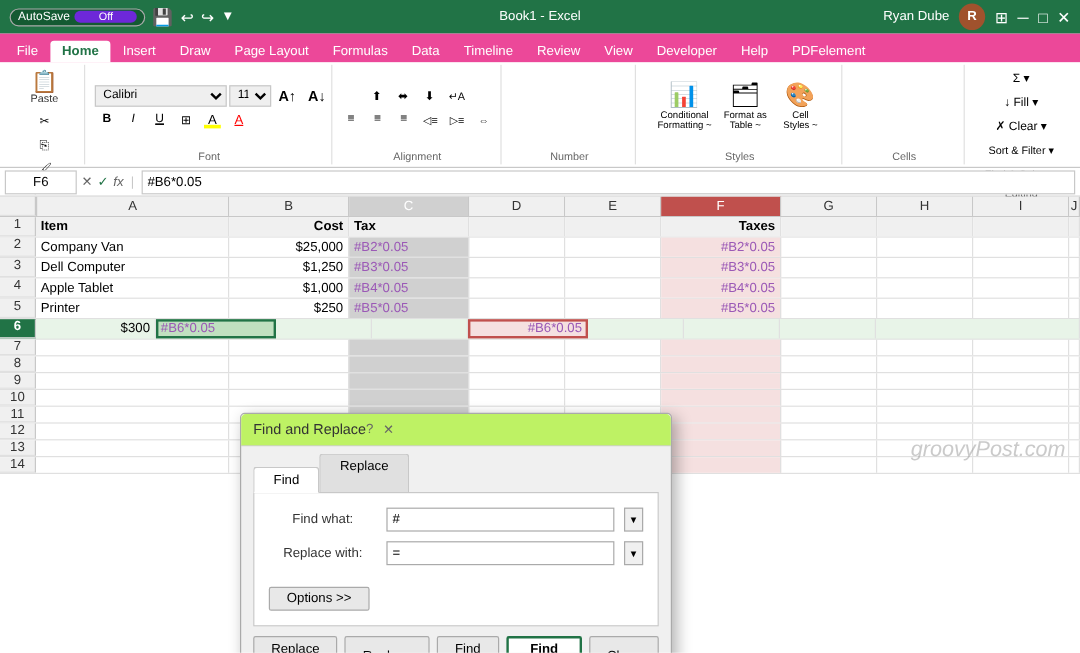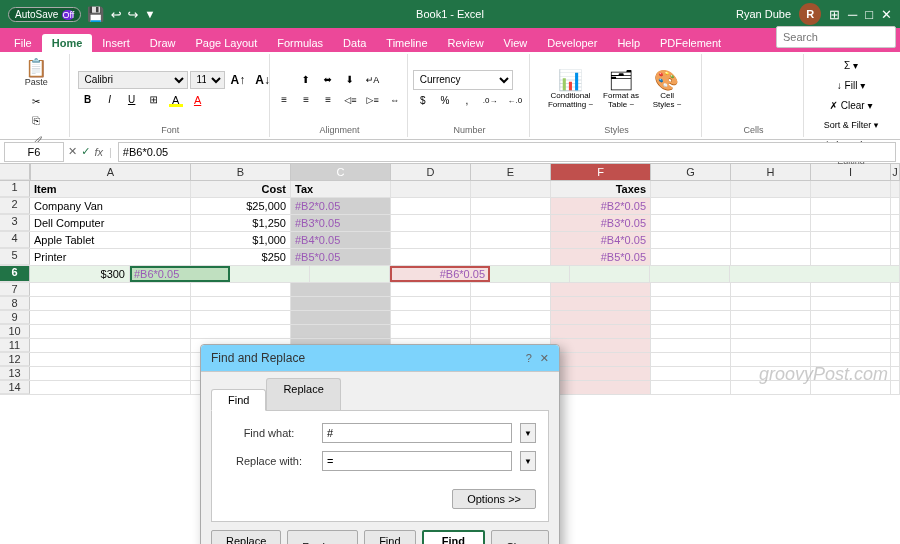--- a/index.html
+++ b/index.html
@@ -18,21 +18,21 @@
     }
     .title-bar-left { display: flex; align-items: center; gap: 6px; }
     .title-bar-right { display: flex; align-items: center; gap: 8px; }
     .autosave-toggle {
       background: #145a32;
       border: 1px solid #aaa;
       border-radius: 10px;
       padding: 1px 6px;
       font-size: 10px;
       color: #fff;
-      display: flex; align-items: flex-end; gap: 4px;
+      display: flex; align-items: flex-start; gap: 4px;
     }
 
     
     .ribbon-tabs {
       background: #ec4899;
       height: 24px;
       display: flex;
       align-items: flex-end;
       padding: 0 4px;
     }
@@ -241,25 +241,25 @@
       position: absolute;
       top: 180px;
       left: 200px;
       width: 360px;
       background: #f0f0f0;
       border: 1px solid #aaa;
       box-shadow: 4px 4px 12px rgba(0,0,0,0.3);
       border-radius: 4px;
     }
     .dialog-title-bar {
-      background: #7dd3fc;
+      background: #bef264;
       padding: 6px 10px;
       display: flex;
       align-items: center;
-      justify-content: space-between;
+      justify-content: flex-start;
       border-bottom: 1px solid #c8c8c8;
       border-radius: 4px 4px 0 0;
     }
     .dialog-title { font-size: 12px; color: #333; }
     .dialog-title-icons { display: flex; gap: 8px; align-items: center; color: #666; }
     .dialog-tabs {
       display: flex;
       padding: 6px 10px 0;
       gap: 0;
     }
@@ -310,21 +310,21 @@
       border: 1px solid #aaa;
       background: #f0f0f0;
       display: flex;
       align-items: center;
       justify-content: center;
       font-size: 8px;
       cursor: pointer;
     }
     .dialog-options-row {
       display: flex;
-      justify-content: flex-end;
+      justify-content: flex-start;
       margin-top: 18px;
     }
     .dialog-buttons {
       display: flex;
       gap: 6px;
       padding: 8px 10px;
       justify-content: flex-end;
     }
     .dialog-btn {
       padding: 3px 14px;
@@ -359,21 +359,21 @@
     }
     .cond-icon { font-size: 20px; line-height: 1; }
   </style>
 </head>
 <body>
 
 <div class="title-bar">
   <div class="title-bar-left">
     <div class="autosave-toggle">
       <span>AutoSave</span>
-      <span style="background:#6d28d9;border-radius:8px;padding:0 0;font-size:9px;">Off</span>
+      <span style="background:#6d28d9;border-radius:8px;padding:0 20px;font-size:9px;">Off</span>
     </div>
     <span style="font-size:14px;">💾</span>
     <span style="font-size:13px;">↩</span>
     <span style="font-size:13px;">↪</span>
     <span style="font-size:11px;">▼</span>
   </div>
   <div style="position:absolute;left:50%;transform:translateX(-50%);">
     <span>Book1 - Excel</span>
   </div>
   <div class="title-bar-right">
@@ -393,23 +393,20 @@
   <div class="ribbon-tab">Draw</div>
   <div class="ribbon-tab">Page Layout</div>
   <div class="ribbon-tab">Formulas</div>
   <div class="ribbon-tab">Data</div>
   <div class="ribbon-tab">Timeline</div>
   <div class="ribbon-tab">Review</div>
   <div class="ribbon-tab">View</div>
   <div class="ribbon-tab">Developer</div>
   <div class="ribbon-tab">Help</div>
   <div class="ribbon-tab">PDFelement</div>
-  <div style="margin-left:auto;display:flex;align-items:center;padding-bottom:4px;">
-    <input type="text" class="search-box" placeholder="Search" style="">
-  </div>
 </div>
 
 <div class="ribbon">
 
   <div class="ribbon-group">
     <div class="ribbon-group-content">
       <div class="rb-btn">
         <span class="rb-btn-icon">📋</span>
         <span class="rb-btn-label">Paste</span>
       </div>
@@ -503,42 +500,20 @@
           </div>
         <div class="rb-btn-sm">
             <span style="font-size:9px;">⇔</span>
           </div>
       </div>
     </div>
     <div class="ribbon-group-label">Alignment</div>
   </div>
 
   <div class="ribbon-group" style="min-width:110px;">
-    <div class="ribbon-group-content" style="flex-direction:column;gap:2px;align-items:flex-start;">
-      <select class="number-dropdown">
-        <option>Currency</option>
-      </select>
-      <div style="display:flex;gap:2px;">
-        <div class="rb-btn-sm">
-            <span style="font-size:10px;">$</span>
-          </div>
-        <div class="rb-btn-sm">
-            <span style="font-size:10px;">%</span>
-          </div>
-        <div class="rb-btn-sm">
-            <span style="font-size:10px;">,</span>
-          </div>
-        <div class="rb-btn-sm">
-            <span style="font-size:8px;">.0→</span>
-          </div>
-        <div class="rb-btn-sm">
-            <span style="font-size:8px;">←.0</span>
-          </div>
-      </div>
-    </div>
     <div class="ribbon-group-label">Number</div>
   </div>
 
   <div class="ribbon-group" style="min-width:170px;">
     <div class="ribbon-group-content" style="align-items:center;">
       <div class="cond-fmt-btn">
         <span class="cond-icon">📊</span>
         <span style="font-size:8px;text-align:center;">Conditional<br>Formatting ~</span>
       </div>
       <div class="cond-fmt-btn">

